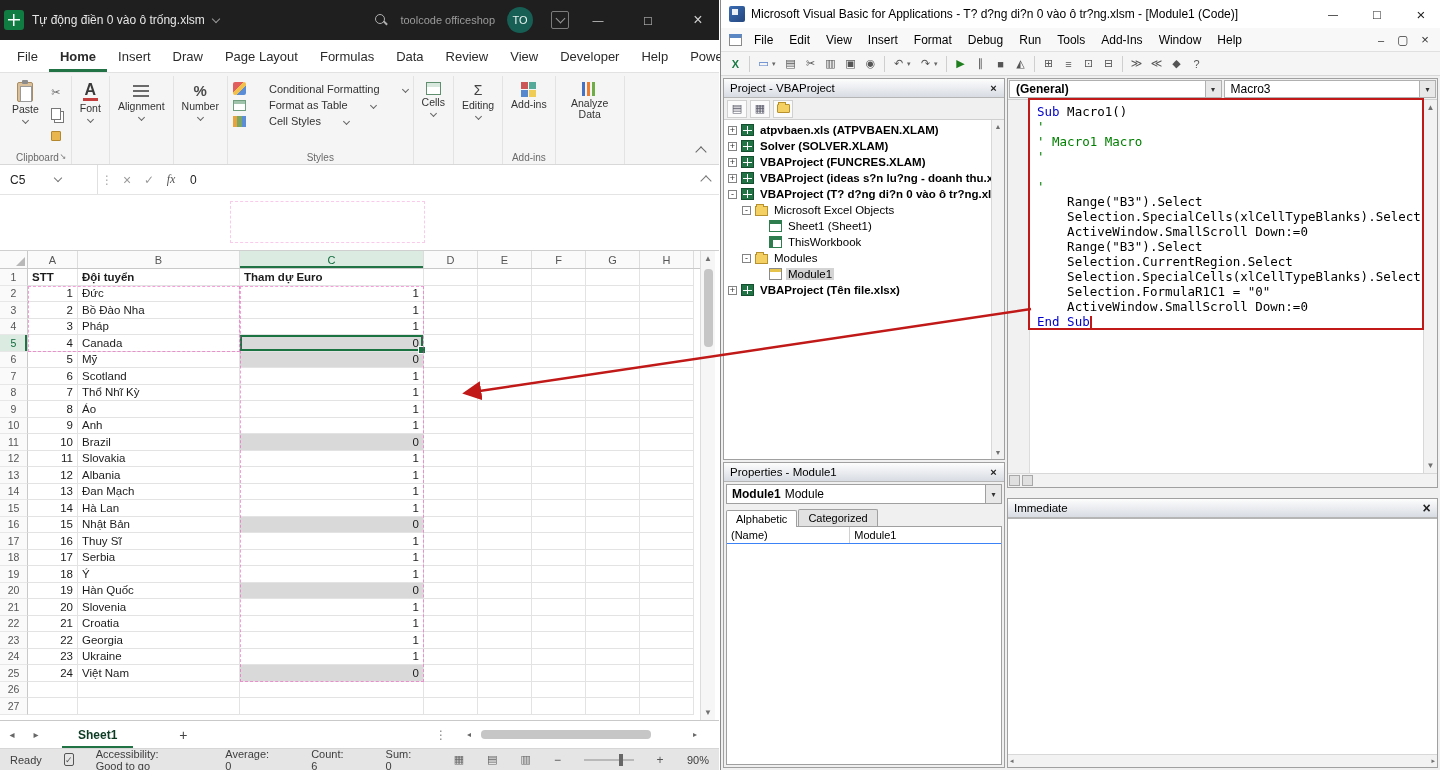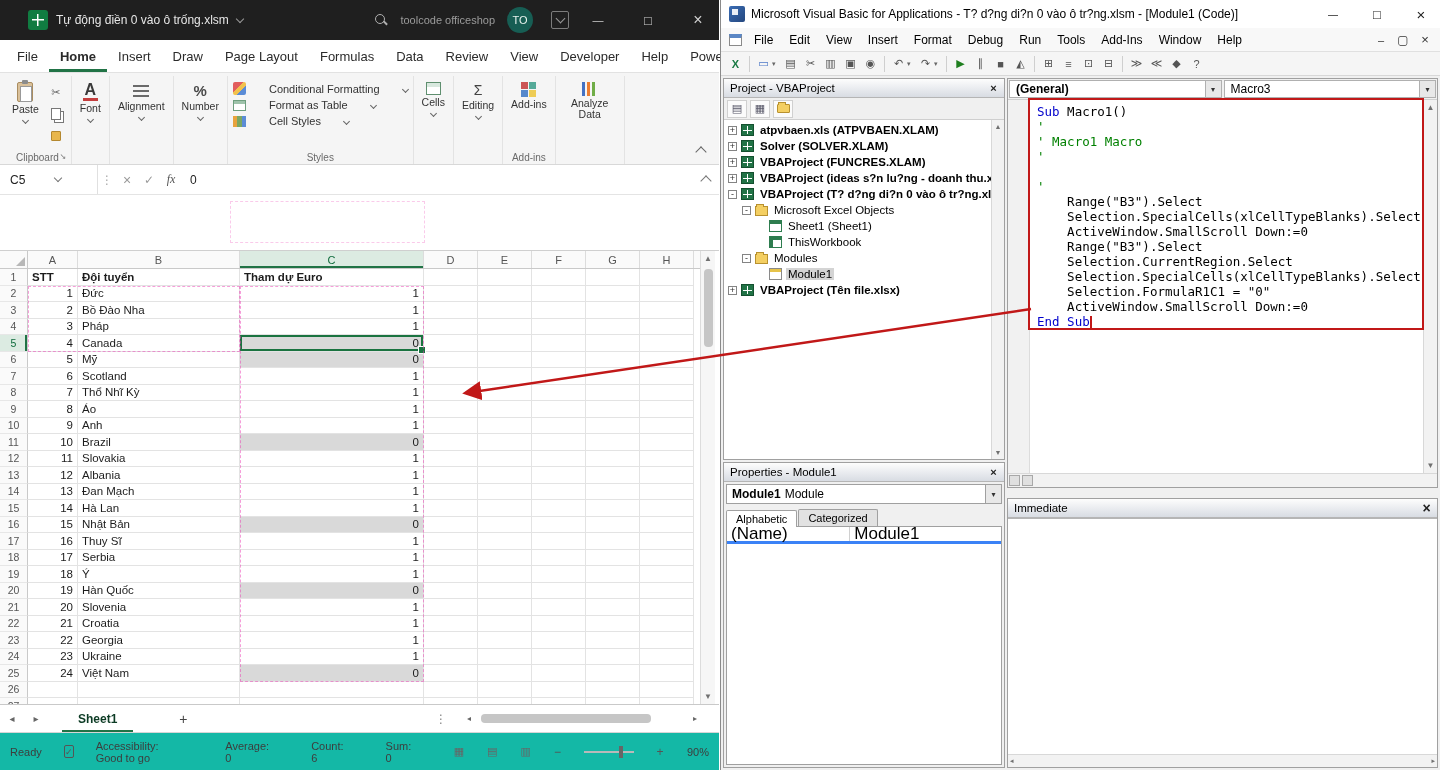--- a/index.html
+++ b/index.html
@@ -6,21 +6,21 @@
     --excel-green:#217346; --selection-green:#1a7340; --fill-gray:#d9d9d9;
     --annotation-red:#c11818; --code-keyword:#0000cc; --code-comment:#008000;
     --titlebar-dark:#1f1f1f;
   }
   *{margin:0;padding:0;box-sizing:border-box}
   body{font-family:"Liberation Sans","DejaVu Sans",sans-serif;background:#888}
   .screen{position:relative;width:1440px;height:770px;background:#fff;overflow:hidden}
 
   
   .excel{position:absolute;left:0;top:0;width:719px;height:770px;display:flex;flex-direction:column;background:#fff}
-  .xl-titlebar{height:40px;background:var(--titlebar-dark);color:#e6e6e6;display:flex;align-items:center;padding-left:28px;gap:8px;font-size:12px;flex:0 0 auto}
+  .xl-titlebar{height:40px;background:var(--titlebar-dark);color:#e6e6e6;display:flex;align-items:center;padding-left:4px;gap:8px;font-size:12px;flex:0 0 auto}
   .xl-logo{width:20px;height:20px;border-radius:3px;background-color:#107c41;background-image:linear-gradient(#fff,#fff),linear-gradient(#fff,#fff);background-size:12px 1.5px,1.5px 12px;background-position:center;background-repeat:no-repeat}
   .xl-fname{white-space:nowrap;max-width:230px;overflow:hidden;text-overflow:ellipsis}
   .tb-chev{display:inline-block;width:6px;height:6px;border-right:1.4px solid #9a9a9a;border-bottom:1.4px solid #9a9a9a;transform:rotate(45deg);margin-top:-3px}
   .xl-tspace{flex:1}
   .search-ic{position:relative;width:14px;height:14px}
   .search-ic::before{content:"";position:absolute;left:1px;top:1px;width:8px;height:8px;border:1.5px solid #b0b0b0;border-radius:50%}
   .search-ic::after{content:"";position:absolute;left:9px;top:9px;width:5px;height:1.5px;background:#b0b0b0;transform:rotate(45deg)}
   .xl-account{color:#9b9b9b;font-size:11px;margin:0 4px}
   .xl-avatar{width:26px;height:26px;border-radius:50%;background:#175e54;color:#e8f3ee;font-size:11px;display:flex;align-items:center;justify-content:center}
   .ribopt{width:18px;height:18px;border:1px solid #7c7c7c;border-radius:2px;display:flex;align-items:center;justify-content:center;margin-left:10px}
@@ -120,21 +120,21 @@
   .xl-sheetbar{height:28px;border-top:1px solid #c9c9c9;background:#fff;display:flex;align-items:center;font-size:12px;flex:0 0 auto}
   .shnav{width:24px;text-align:center;color:#666;font-size:10px}
   .sheettab{margin-left:14px;height:100%;display:flex;align-items:center;padding:0 16px;font-weight:bold;color:#0c3b24;box-shadow:inset 0 -2px 0 var(--excel-green)}
   .addsheet{margin-left:40px;width:20px;height:20px;display:flex;align-items:center;justify-content:center;color:#444;font-size:14px}
   .addsheet::before{content:"+"}
   .shmore{margin-left:auto;color:#888}
   .shmore::before{content:"⋮"}
   .xl-hscroll{width:250px;height:100%;display:flex;align-items:center;margin:0 12px 0 10px}
   .xl-hthumb{height:9px;width:170px;background:#c6c6c6;border-radius:4px}
 
-  .xl-status{height:38px;border-top:1px solid #d6d6d6;background:#14b8a6;display:flex;align-items:center;font-size:11px;color:#3d3d3d;padding:0 10px;gap:22px;flex:0 0 auto}
+  .xl-status{height:22px;border-top:1px solid #d6d6d6;background:#e5e5e5;display:flex;align-items:center;font-size:11px;color:#3d3d3d;padding:0 10px;gap:22px;flex:0 0 auto}
   .acc-ic{width:13px;height:13px;border:1px solid #555;border-radius:2px;display:flex;align-items:center;justify-content:center;font-size:9px;color:#555}
   .acc-ic::before{content:"✓"}
   .st-spacer{flex:1}
   .st-stat{margin-right:20px}
   .view-ic{width:16px;text-align:center;color:#666;font-size:11px}
   .v1::before{content:"▦"}.v2::before{content:"▤"}.v3::before{content:"▥"}
   .zoom-minus,.zoom-plus{color:#555;font-size:12px;width:12px;text-align:center}
   .zoom-minus::before{content:"−"}.zoom-plus::before{content:"+"}
   .zoom-track{width:70px;height:2px;background:#b9b9b9;position:relative}
   .zoom-thumb{position:absolute;left:70%;top:-5px;width:4px;height:12px;background:#666}
@@ -197,21 +197,21 @@
   .proj-scroll .spacer{flex:1}
 
   .props-panel{flex:1}
   .props-selector{height:20px;margin:2px;background:#fff;border:1px solid #a0a0a0;display:flex;align-items:center;padding-left:5px;gap:4px;flex:0 0 auto}
   .props-dd{margin-left:auto;width:16px;height:100%;background:#e8e8e8;border-left:1px solid #a0a0a0;display:flex;align-items:center;justify-content:center;font-size:8px;color:#333}
   .props-dd::before{content:"▾"}
   .props-tabs{height:20px;display:flex;align-items:flex-end;padding:0 2px;gap:1px;flex:0 0 auto}
   .ptab{padding:2px 9px;border:1px solid #a0a0a0;border-bottom:none;background:#e2e2e2;font-size:11px;border-radius:2px 2px 0 0}
   .ptab.active{background:#fff;position:relative;top:1px}
   .props-grid{flex:1;background:#fff;border:1px solid #a0a0a0;margin:0 2px 2px}
-  .prop-row{display:flex;height:17px;border-bottom:3px solid #3b82f6;font-size:17px}
+  .prop-row{display:flex;height:17px;border-bottom:1px solid #3b82f6;font-size:11px}
   .prop-key{width:45%;border-right:1px solid #d0d0d0;padding-left:4px;display:flex;align-items:center}
   .prop-val{flex:1;padding-left:4px;display:flex;align-items:center}
 
   .vba-right{flex:1;display:flex;flex-direction:column;gap:10px;overflow:hidden}
   .code-window{height:410px;background:#fff;border:1px solid #a0a0a0;display:flex;flex-direction:column;flex:0 0 auto;position:relative}
   .code-combos{height:21px;display:flex;border-bottom:1px solid #d0d0d0;background:#f0f0f0;flex:0 0 auto}
   .combo{flex:1;margin:1px;background:#fff;border:1px solid #b0b0b0;display:flex;align-items:center;padding-left:6px;font-size:12px}
   .combo .cdd{margin-left:auto;width:16px;height:100%;background:#e8e8e8;border-left:1px solid #b0b0b0;display:flex;align-items:center;justify-content:center;font-size:8px;color:#333}
   .combo .cdd::before{content:"▾"}
   .code-main{flex:1;display:flex;overflow:hidden}

